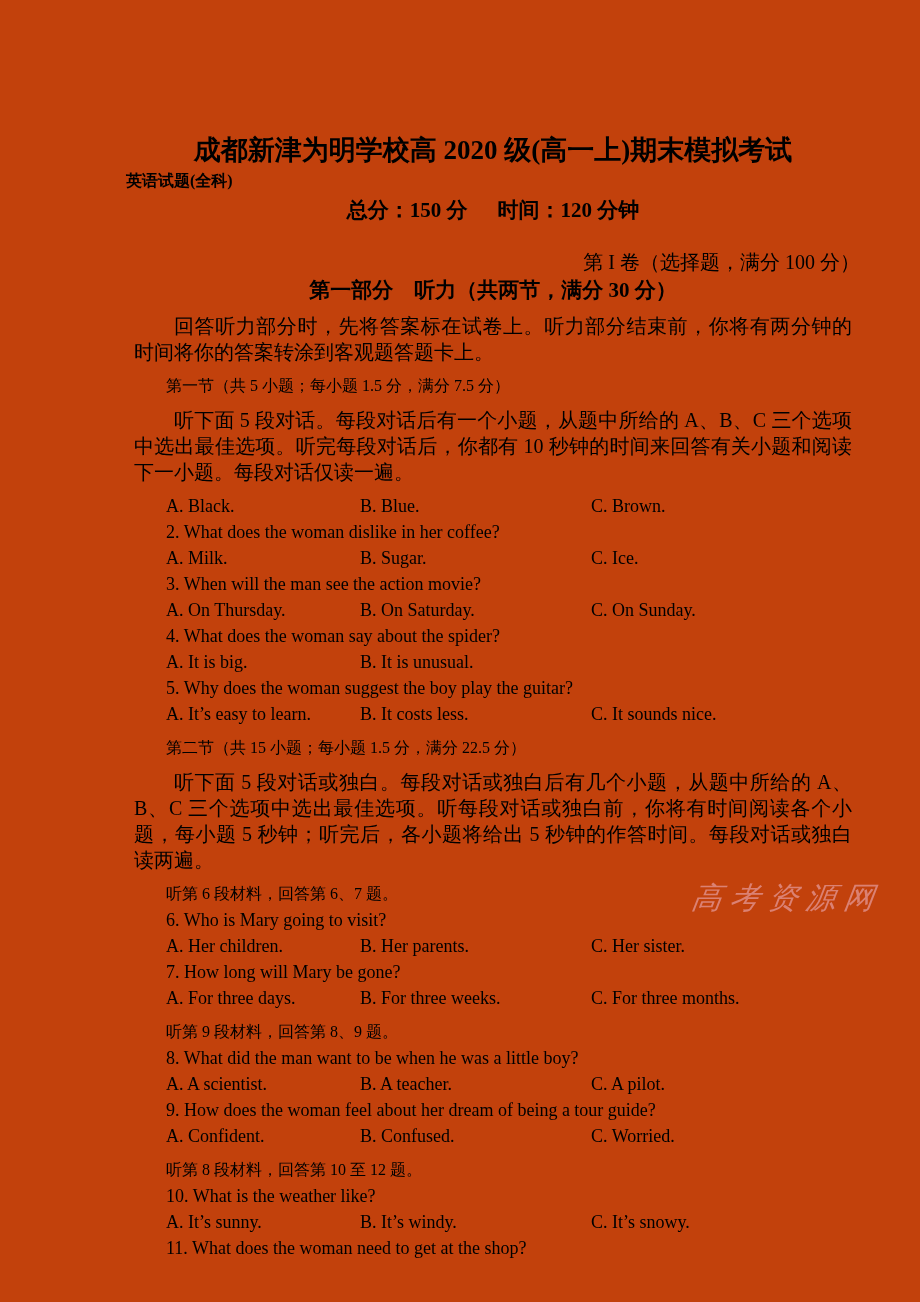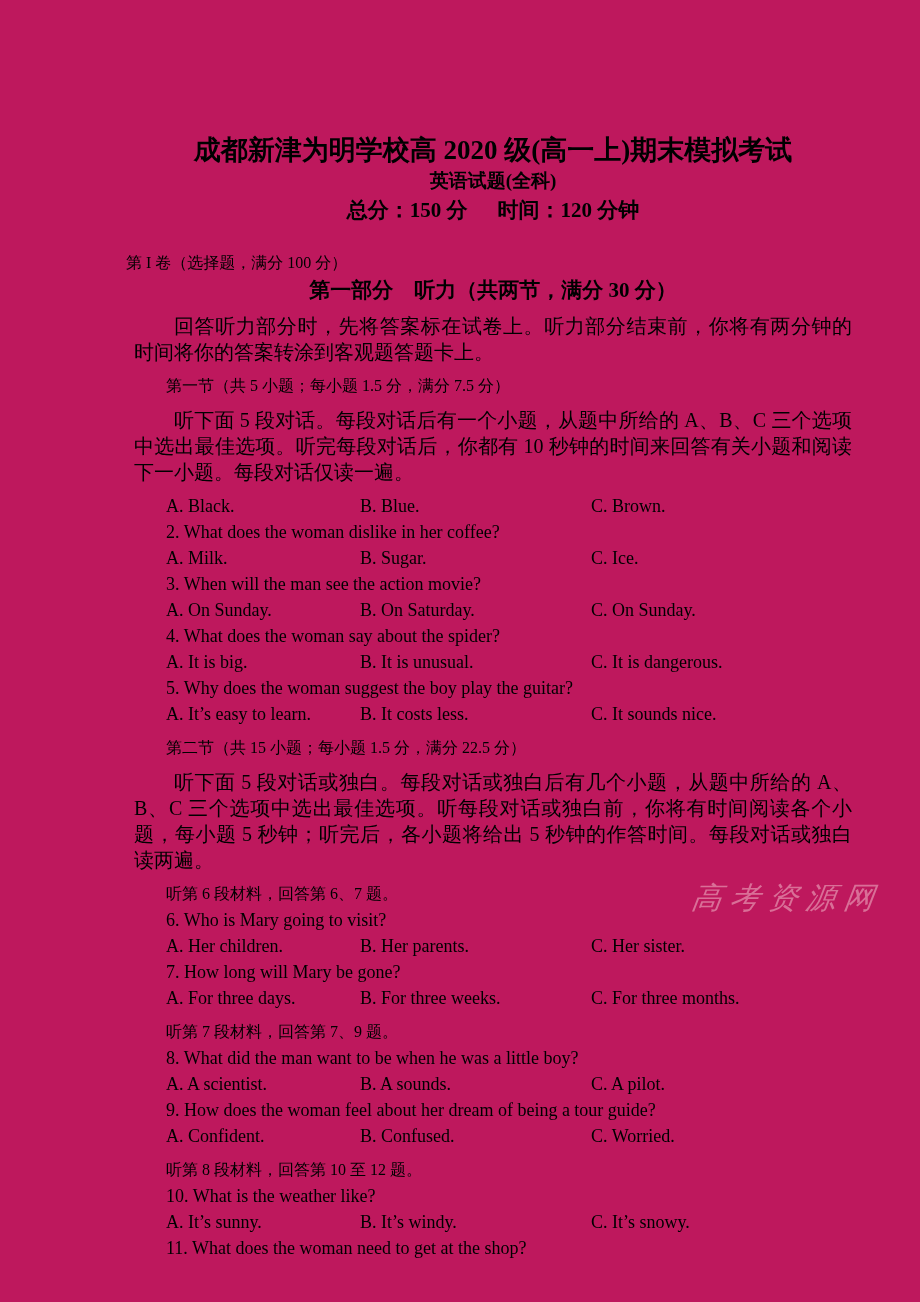--- a/index.html
+++ b/index.html
@@ -11,54 +11,54 @@
     width: 920px;
     height: 1302px;
     position: relative;
     overflow: hidden;
     font-family: "Liberation Serif", "DejaVu Serif", serif;
     color: #000000;
   }
   .page {
     position: absolute;
     inset: 0;
-    background: #be185d;
+    background: #c2410c;
   }
   .content {
     position: absolute;
     left: 126px;
     top: 134px;
     width: 734px;
   }
   .title {
     font-size: 27px;
     font-weight: bold;
     text-align: center;
     line-height: 32px;
     white-space: nowrap;
   }
   .subtitle {
-    font-size: 19px;
-    font-weight: bold;
-    text-align: center;
+    font-size: 16px;
+    font-weight: bold;
+    text-align: left;
     line-height: 30px;
   }
   .score-line {
     font-size: 21px;
     font-weight: bold;
     text-align: center;
     line-height: 28px;
     margin-bottom: 16px;
   }
   .score-line .time-part {
     margin-left: 30px;
   }
   .vol-heading {
-    font-size: 16px;
-    text-align: left;
+    font-size: 20px;
+    text-align: right;
     line-height: 27px;
     margin-top: 25px;
   }
   .part-heading {
     font-size: 21px;
     font-weight: bold;
     text-align: center;
     line-height: 29px;
   }
   .para {
@@ -135,32 +135,31 @@
       <div class="opts">
         <span class="opt-a">A. Milk.</span>
         <span class="opt-b">B. Sugar.</span>
         <span class="opt-c">C. Ice.</span>
       </div>
     </div>
 
     <div class="question">
       <div class="q-line">3. When will the man see the action movie?</div>
       <div class="opts">
-        <span class="opt-a">A. On Sunday.</span>
+        <span class="opt-a">A. On Thursday.</span>
         <span class="opt-b">B. On Saturday.</span>
         <span class="opt-c">C. On Sunday.</span>
       </div>
     </div>
 
     <div class="question">
       <div class="q-line">4. What does the woman say about the spider?</div>
       <div class="opts">
         <span class="opt-a">A. It is big.</span>
         <span class="opt-b">B. It is unusual.</span>
-        <span class="opt-c">C. It is dangerous.</span>
       </div>
     </div>
 
     <div class="question">
       <div class="q-line">5. Why does the woman suggest the boy play the guitar?</div>
       <div class="opts">
         <span class="opt-a">A. It’s easy to learn.</span>
         <span class="opt-b">B. It costs less.</span>
         <span class="opt-c">C. It sounds nice.</span>
       </div>
@@ -182,27 +181,27 @@
 
     <div class="question">
       <div class="q-line">7. How long will Mary be gone?</div>
       <div class="opts">
         <span class="opt-a">A. For three days.</span>
         <span class="opt-b">B. For three weeks.</span>
         <span class="opt-c">C. For three months.</span>
       </div>
     </div>
 
-    <div class="material">听第 7 段材料，回答第 7、9 题。</div>
+    <div class="material">听第 9 段材料，回答第 8、9 题。</div>
 
     <div class="question">
       <div class="q-line">8. What did the man want to be when he was a little boy?</div>
       <div class="opts">
         <span class="opt-a">A. A scientist.</span>
-        <span class="opt-b">B. A sounds.</span>
+        <span class="opt-b">B. A teacher.</span>
         <span class="opt-c">C. A pilot.</span>
       </div>
     </div>
 
     <div class="question">
       <div class="q-line">9. How does the woman feel about her dream of being a tour guide?</div>
       <div class="opts">
         <span class="opt-a">A. Confident.</span>
         <span class="opt-b">B. Confused.</span>
         <span class="opt-c">C. Worried.</span>

